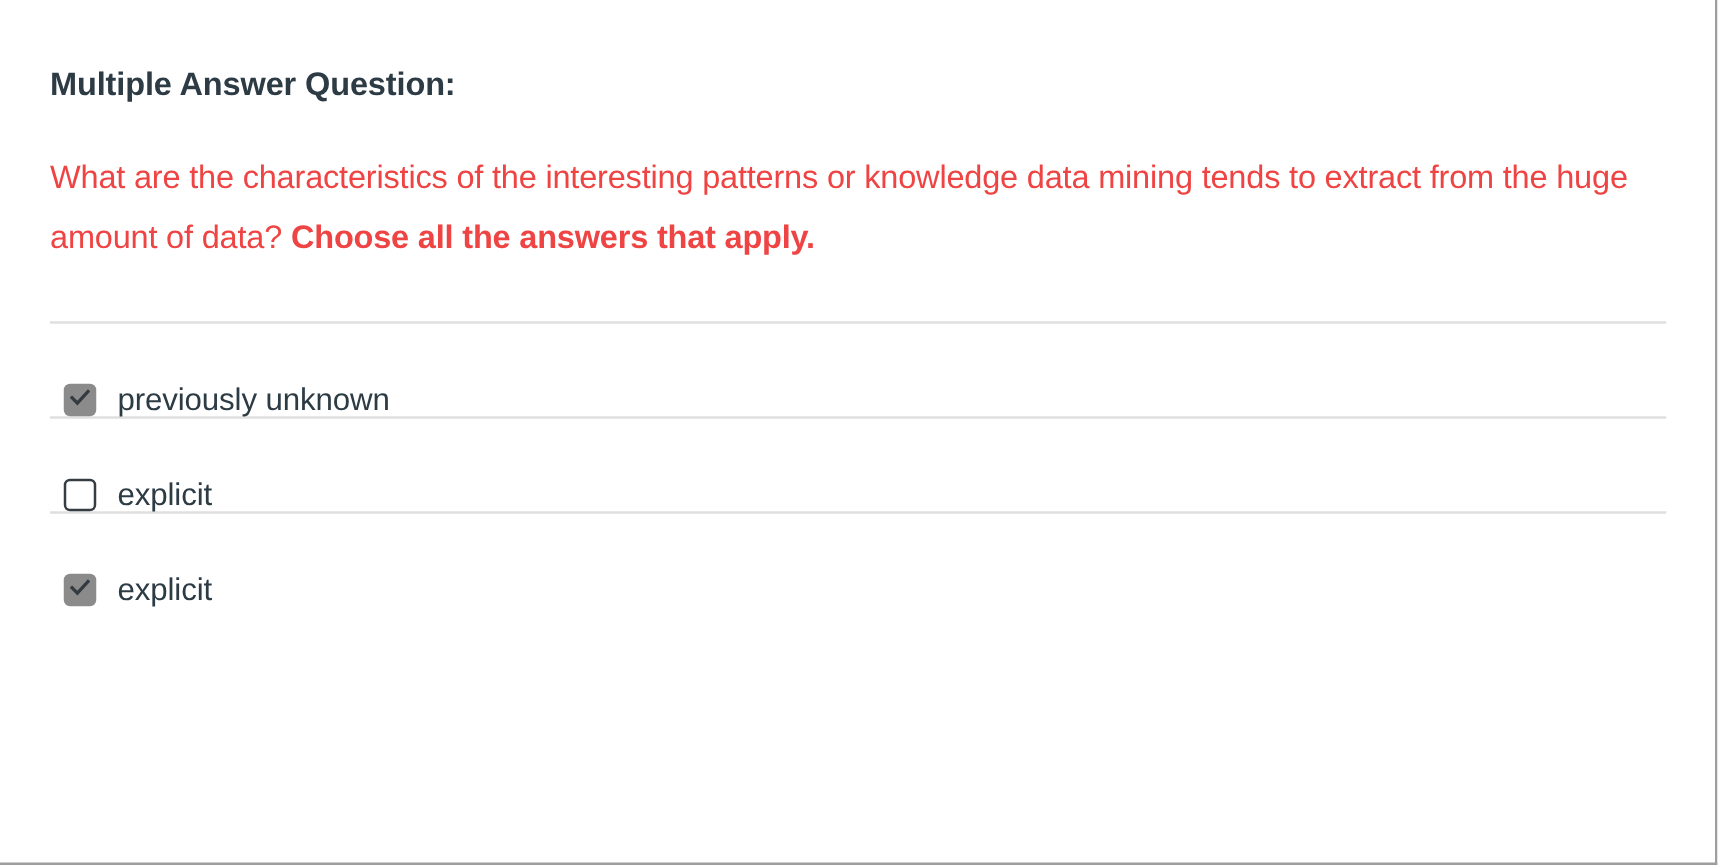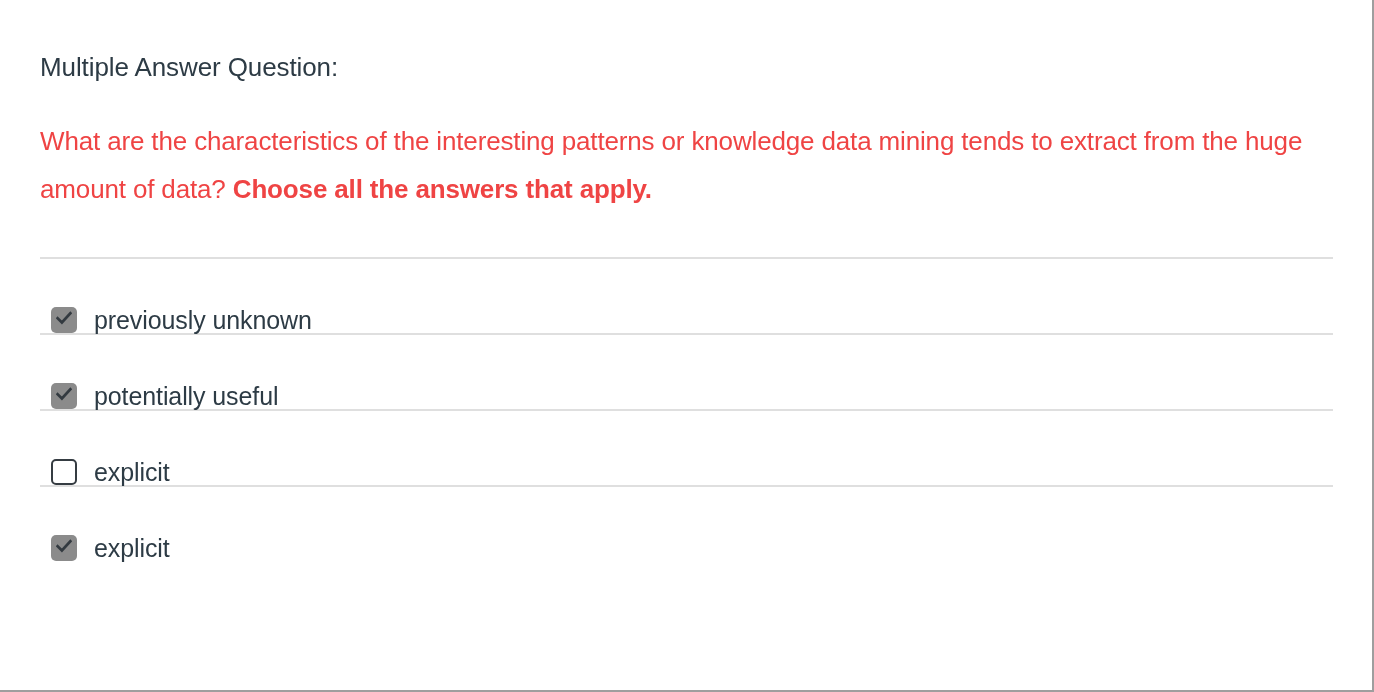--- a/index.html
+++ b/index.html
@@ -20,21 +20,21 @@
     background: #ffffff;
     border-right: 2px solid #9e9e9e;
     border-bottom: 2px solid #9e9e9e;
     overflow: hidden;
   }
   .quiz-body {
     padding: 52px 41px 0 40px;
   }
   .question-heading {
     font-size: 26px;
-    font-weight: normal;
+    font-weight: bold;
     line-height: 1.2;
     color: #2d3b45;
     margin: 0 0 34px 0;
     letter-spacing: -0.1px;
   }
   .question-text {
     font-size: 26px;
     font-weight: normal;
     line-height: 1.85;
     color: #ef4444;
@@ -109,28 +109,20 @@
     <ul class="answers-list">
         <li class="answer-row">
           <span class="checkbox checked">
             <svg class="tick" viewBox="0 0 16 16">
               <path d="M1.6 8.2 L5.9 12.5 L14.4 3.2" fill="none" stroke="#333a40" stroke-width="2.6" stroke-linecap="square" stroke-linejoin="miter"></path>
             </svg>
           </span>
           <span class="answer-label">previously unknown</span>
         </li>
         <li class="answer-row">
-          <span class="checkbox checked">
-            <svg class="tick" viewBox="0 0 16 16">
-              <path d="M1.6 8.2 L5.9 12.5 L14.4 3.2" fill="none" stroke="#333a40" stroke-width="2.6" stroke-linecap="square" stroke-linejoin="miter"></path>
-            </svg>
-          </span>
-          <span class="answer-label">potentially useful</span>
-        </li>
-        <li class="answer-row">
           <span class="checkbox unchecked"></span>
           <span class="answer-label">explicit</span>
         </li>
         <li class="answer-row">
           <span class="checkbox checked">
             <svg class="tick" viewBox="0 0 16 16">
               <path d="M1.6 8.2 L5.9 12.5 L14.4 3.2" fill="none" stroke="#333a40" stroke-width="2.6" stroke-linecap="square" stroke-linejoin="miter"></path>
             </svg>
           </span>
           <span class="answer-label">explicit</span>

